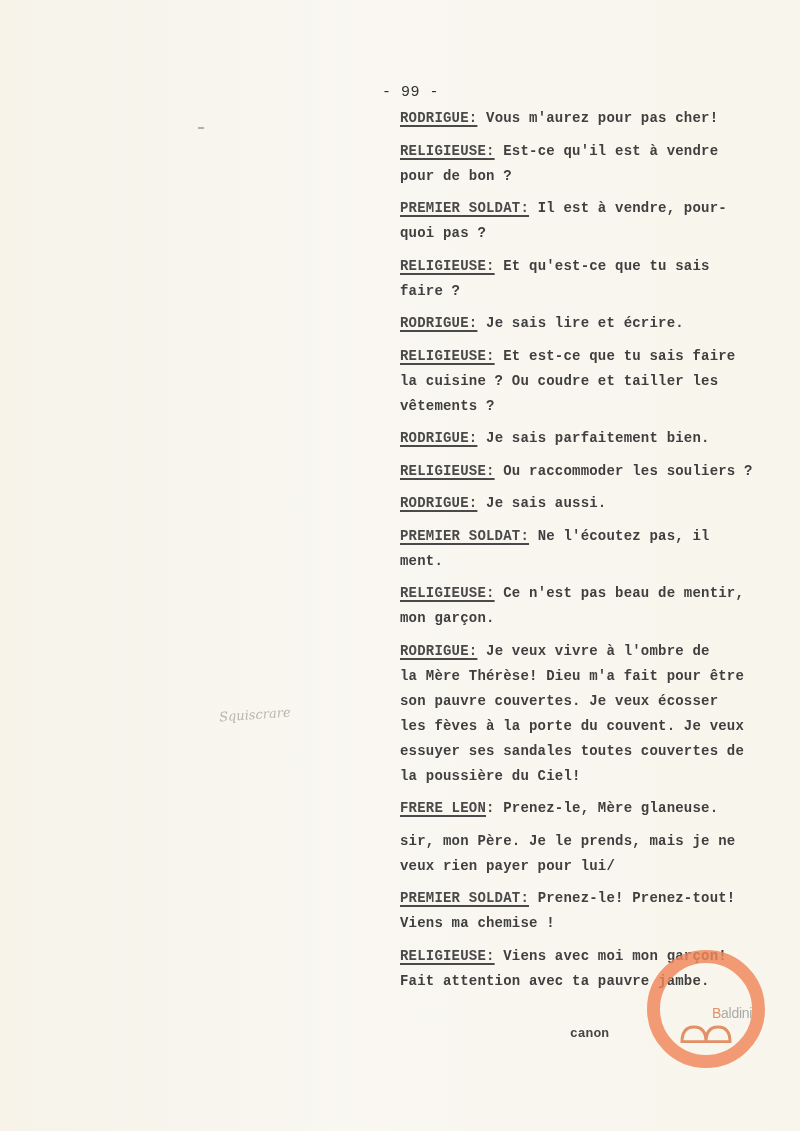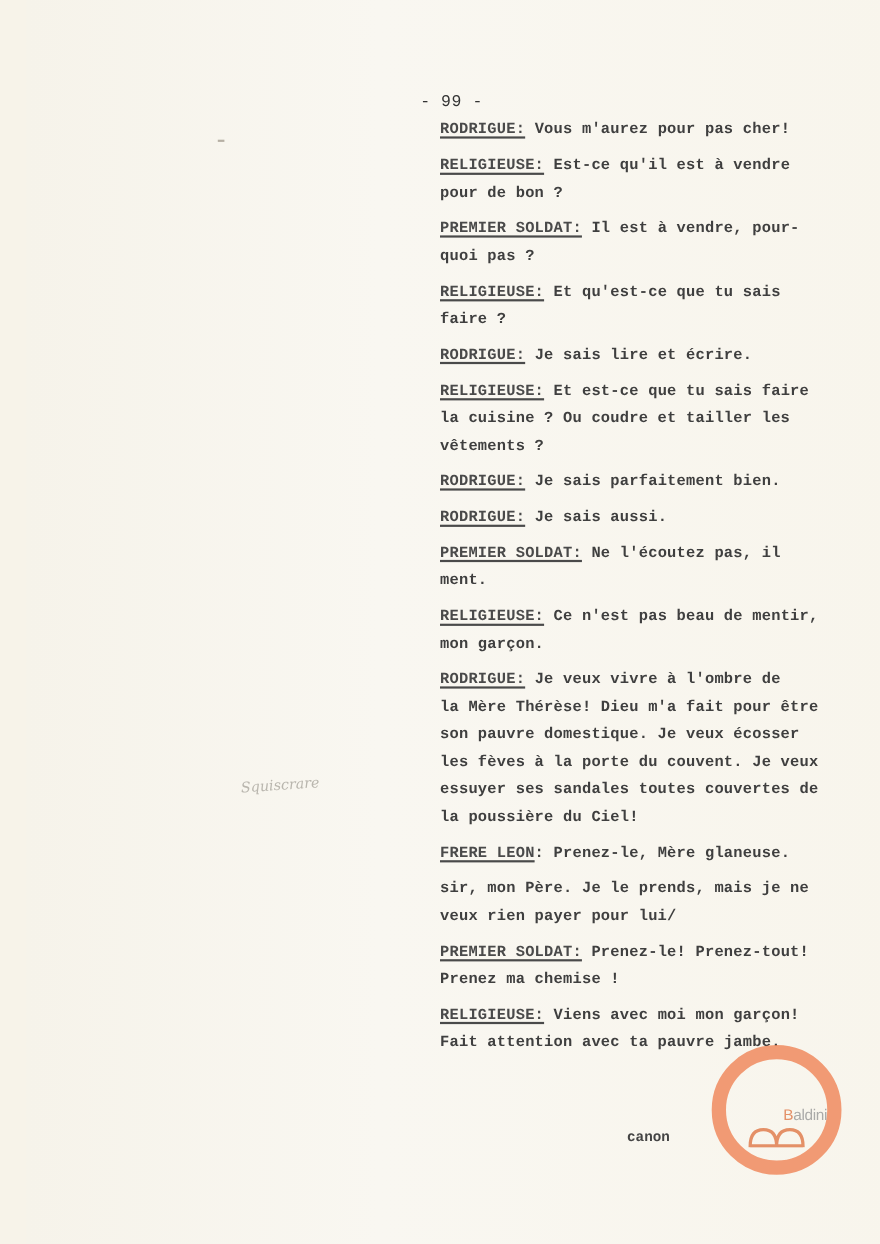--- a/index.html
+++ b/index.html
@@ -154,48 +154,51 @@
       </div>
       <div class="speech">
         <div class="line"><span class="speaker">RELIGIEUSE:</span> <span>Et est-ce que tu sais faire</span></div>
         <div class="line"><span>la cuisine ? Ou coudre et tailler les</span></div>
         <div class="line"><span>vêtements ?</span></div>
       </div>
       <div class="speech">
         <div class="line"><span class="speaker">RODRIGUE:</span> <span>Je sais parfaitement bien.</span></div>
       </div>
       <div class="speech">
+        <div class="line"><span class="speaker">RELIGIEUSE:</span> <span>Ou raccommoder les souliers ?</span></div>
+      </div>
+      <div class="speech">
         <div class="line"><span class="speaker">RODRIGUE:</span> <span>Je sais aussi.</span></div>
       </div>
       <div class="speech">
         <div class="line"><span class="speaker">PREMIER SOLDAT:</span> <span>Ne l'écoutez pas, il</span></div>
         <div class="line"><span>ment.</span></div>
       </div>
       <div class="speech">
         <div class="line"><span class="speaker">RELIGIEUSE:</span> <span>Ce n'est pas beau de mentir,</span></div>
         <div class="line"><span>mon garçon.</span></div>
       </div>
       <div class="speech">
         <div class="line"><span class="speaker">RODRIGUE:</span> <span>Je veux vivre à l'ombre de</span></div>
         <div class="line"><span>la Mère Thérèse! Dieu m'a fait pour être</span></div>
-        <div class="line"><span>son pauvre domestique. Je veux écosser</span></div>
+        <div class="line"><span>son pauvre couvertes. Je veux écosser</span></div>
         <div class="line"><span>les fèves à la porte du couvent. Je veux</span></div>
         <div class="line"><span>essuyer ses sandales toutes couvertes de</span></div>
         <div class="line"><span>la poussière du Ciel!</span></div>
       </div>
       <div class="speech">
         <div class="line"><span class="speaker">FRERE LEON</span><span>:</span> <span>Prenez-le, Mère glaneuse.</span></div>
       </div>
       <div class="speech">
         <div class="line"><span>sir, mon Père. Je le prends, mais je ne</span></div>
         <div class="line"><span>veux rien payer pour lui/</span></div>
       </div>
       <div class="speech">
         <div class="line"><span class="speaker">PREMIER SOLDAT:</span> <span>Prenez-le! Prenez-tout!</span></div>
-        <div class="line"><span>Prenez ma chemise !</span></div>
+        <div class="line"><span>Viens ma chemise !</span></div>
       </div>
       <div class="speech">
         <div class="line"><span class="speaker">RELIGIEUSE:</span> <span>Viens avec moi mon garçon!</span></div>
         <div class="line"><span>Fait attention avec ta pauvre jambe.</span></div>
       </div>
     </div>
 
   <div class="canon">canon</div>
 
   <div class="stamp">

